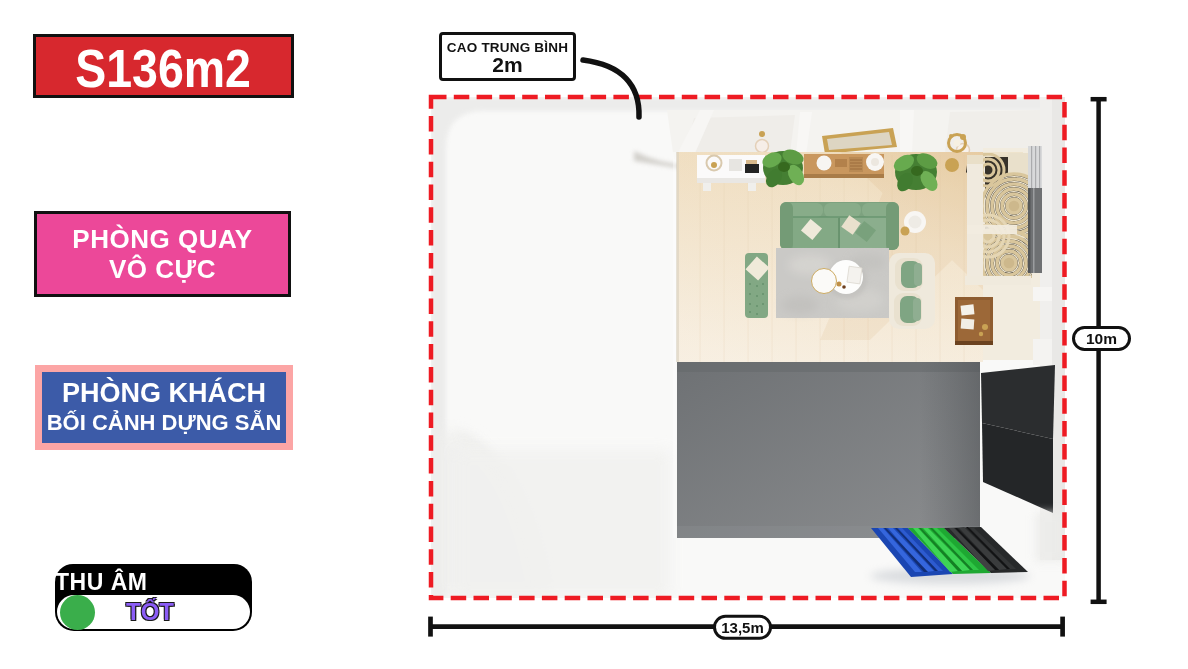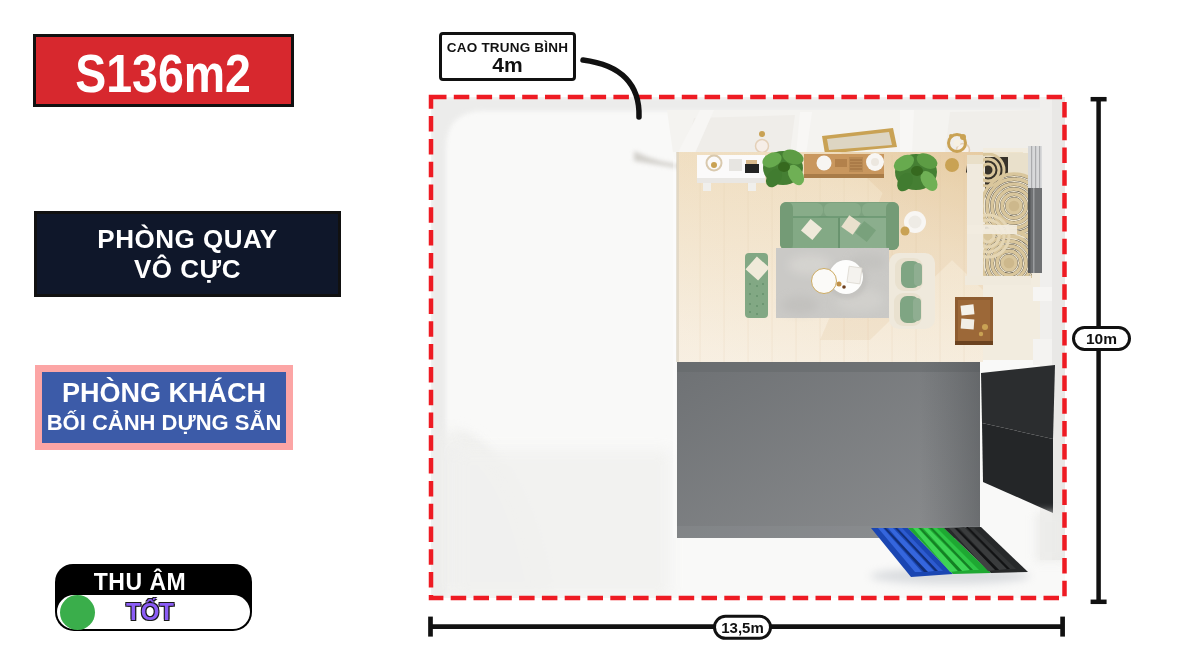--- a/index.html
+++ b/index.html
@@ -5,41 +5,41 @@
   html,body{margin:0;padding:0;background:#ffffff;}
   body{width:1188px;height:669px;position:relative;overflow:hidden;
        font-family:"Liberation Sans",sans-serif;-webkit-font-smoothing:antialiased;}
   .abs{position:absolute;}
   .badge{display:flex;flex-direction:column;align-items:center;justify-content:center;
          text-align:center;font-weight:bold;color:#fff;box-sizing:border-box;}
 </style>
 </head>
 <body>
 
-<div class="abs badge" style="left:33px;top:34px;width:261px;height:73px;background:#d7282e;border:3px solid #111;font-size:54px;padding-top:4px;">
+<div class="abs badge" style="left:33px;top:34px;width:261px;height:64px;background:#d7282e;border:3px solid #111;font-size:54px;padding-top:4px;">
     <span style="display:inline-block;transform:scaleX(0.86);">S136m2</span>
   </div>
 
-<div class="abs badge" style="left:34px;top:211px;width:307px;height:86px;background:#0f172a;border:3px solid #111;font-size:26px;line-height:30px;letter-spacing:0.5px;">PHÒNG QUAY<br>VÔ CỰC</div>
+<div class="abs badge" style="left:34px;top:211px;width:257px;height:86px;background:#ec4899;border:3px solid #111;font-size:26px;line-height:30px;letter-spacing:0.5px;">PHÒNG QUAY<br>VÔ CỰC</div>
 
 <div class="abs badge" style="left:35px;top:365px;width:258px;height:85px;background:#3c5ba8;border:7px solid #fca5a5;font-size:27px;line-height:30px;">PHÒNG KHÁCH<br><span style="font-size:22px;">BỐI CẢNH DỰNG SẴN</span></div>
 
 <div class="abs" style="left:55px;top:564px;width:197px;height:67px;background:#000;border-radius:18px 18px 19px 19px;"></div>
 
-<div class="abs" style="left:55px;top:569px;width:170px;text-align:center;color:#fff;font-weight:bold;font-size:23px;letter-spacing:0.5px;">THU ÂM</div>
+<div class="abs" style="left:55px;top:569px;width:170px;color:#fff;font-weight:bold;font-size:23px;letter-spacing:0.5px;">THU ÂM</div>
 
 <div class="abs" style="left:57px;top:595px;width:193px;height:34px;background:#fff;border-radius:17px;"></div>
 
 <div class="abs" style="left:60px;top:595px;width:35px;height:35px;background:#3aae4b;border-radius:50%;"></div>
 
 <div class="abs" style="left:55px;top:598px;width:190px;text-align:center;color:#8b5cf6;font-weight:bold;font-size:24px;text-shadow:1.2px 1.2px 0 #1a1a1a,-1px 1px 0 #1a1a1a,1px -1px 0 #1a1a1a,-1px -1px 0 #1a1a1a;">TỐT</div>
 
 <div class="abs" style="left:439px;top:32px;width:137px;height:49px;background:#fff;border:3.5px solid #111;border-radius:4px;box-sizing:border-box;display:flex;flex-direction:column;align-items:center;justify-content:center;font-weight:bold;color:#111;">
   <div style="font-size:13.5px;letter-spacing:0.2px;">CAO TRUNG BÌNH</div>
-  <div style="font-size:21px;line-height:19px;">4m</div>
+  <div style="font-size:21px;line-height:19px;">2m</div>
 </div>
 
 <svg class="abs" style="left:0;top:0;" width="1188" height="669" viewBox="0 0 1188 669">
   <defs>
     <linearGradient id="woodg" x1="0" y1="0" x2="0" y2="1">
       <stop offset="0" stop-color="#f0dfc3"></stop>
       <stop offset="1" stop-color="#f7efe2"></stop>
     </linearGradient>
     <linearGradient id="wooddiag" x1="1" y1="0" x2="0.2" y2="1">
       <stop offset="0" stop-color="#dfbc86" stop-opacity="0.38"></stop>

